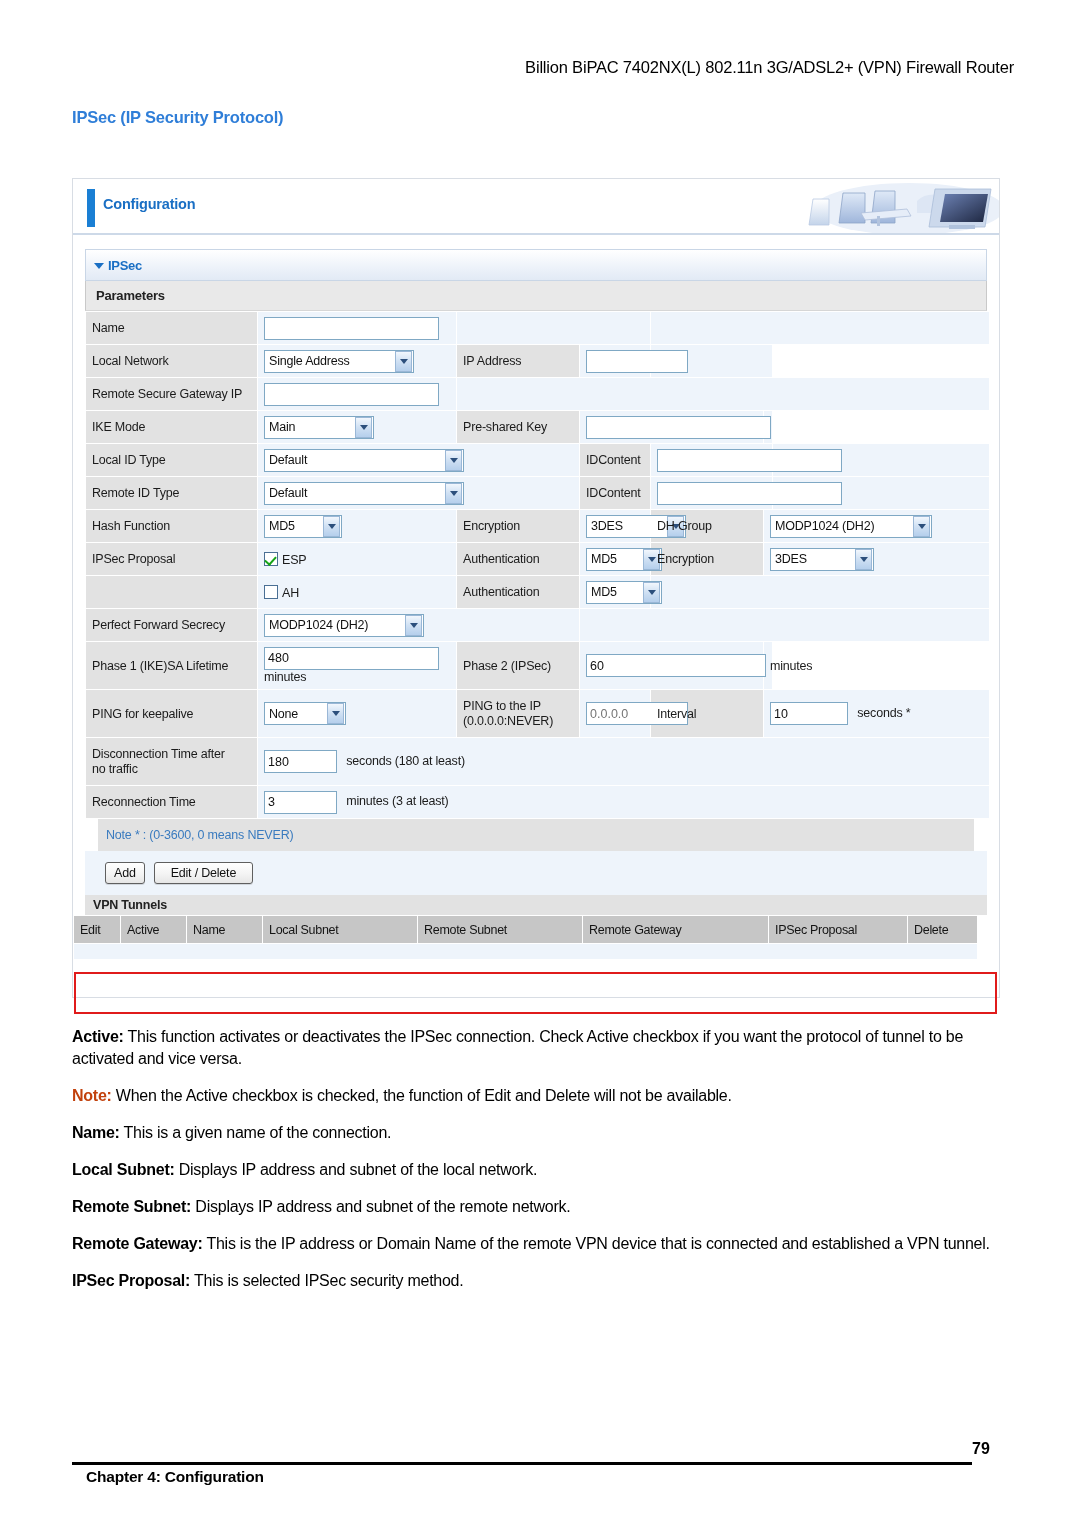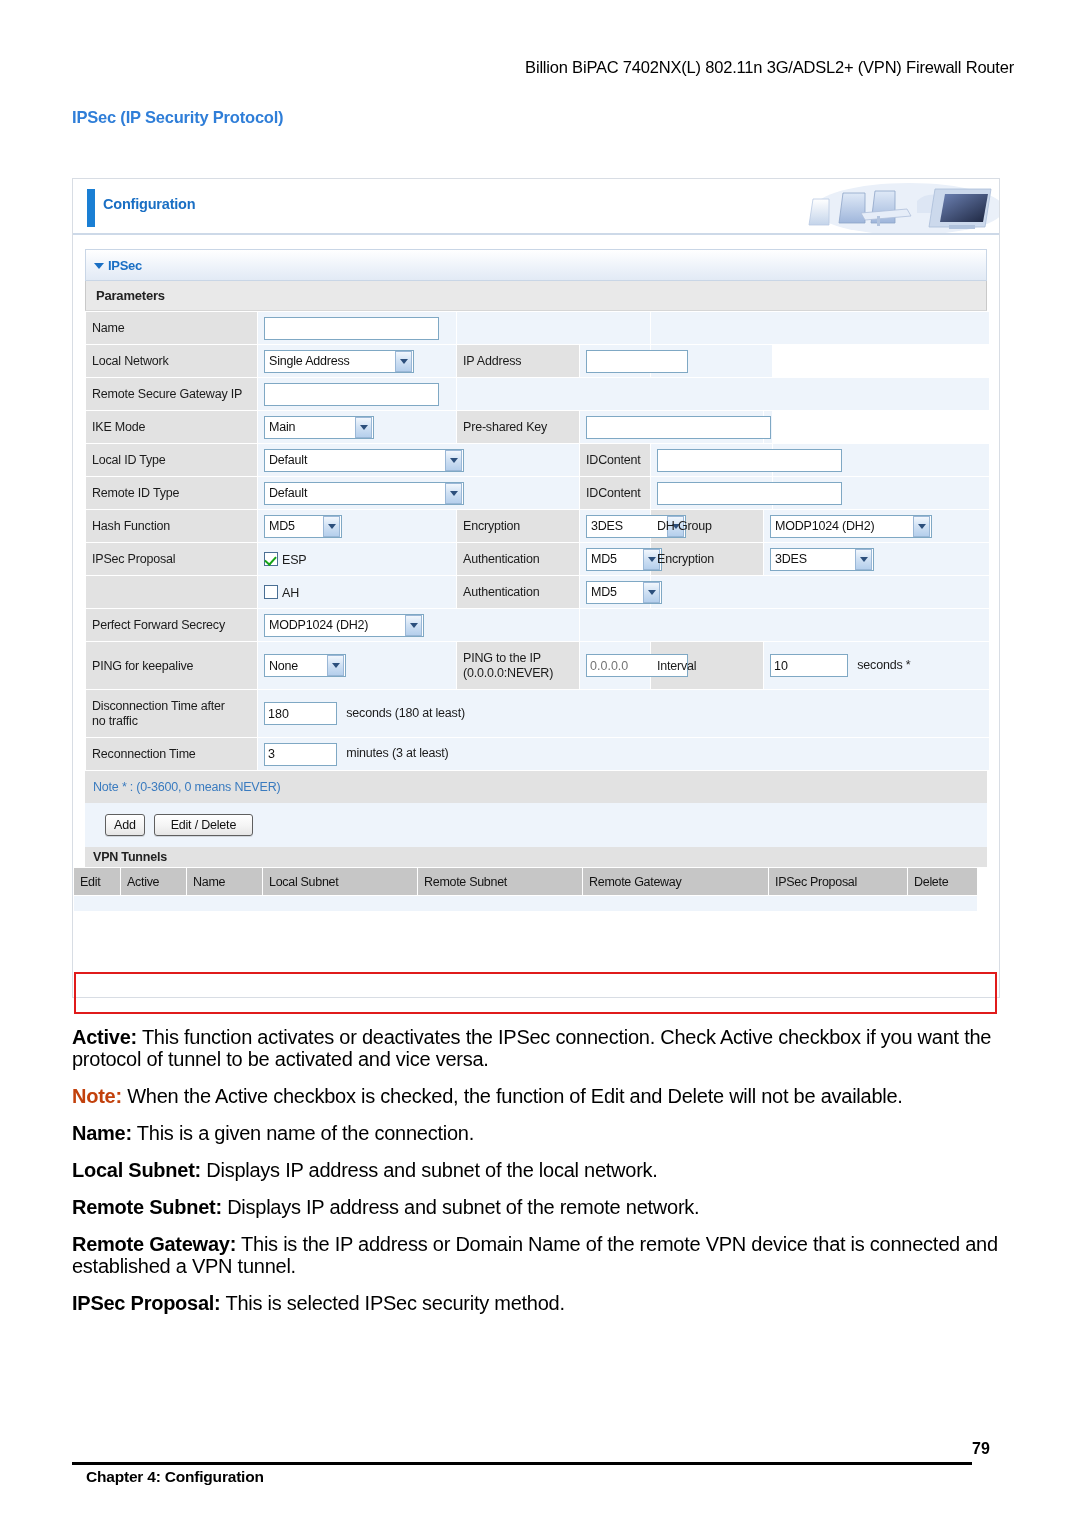--- a/index.html
+++ b/index.html
@@ -125,21 +125,21 @@
   .chk.on::after {
     content:""; position:absolute; left:2px; top:1px;
     width:5px; height:9px; border:solid #17a317;
     border-width:0 2.5px 2.5px 0; transform:rotate(42deg);
   }
   .unit { font-size:12.5px; margin-left:6px; letter-spacing:-0.2px; }
   .stack { line-height:15px; }
 
   
   .noterow {
-    margin:0 12px; height:32px; background:#e2e2e2;
+    margin:0 25px; height:32px; background:#e2e2e2;
     display:flex; align-items:center; padding-left:8px;
     font-size:12.5px; color:#3a7bbf; letter-spacing:-0.2px;
   }
   .btnrow {
     margin:0 12px; height:44px; background:#eef4fb;
     display:flex; align-items:center; gap:9px; padding-left:20px;
   }
   .btn {
     background:linear-gradient(to bottom,#ffffff 0%,#f4f4f4 55%,#e6e6e6 100%);
     border:1px solid #5f5f5f; border-radius:3px;
@@ -170,21 +170,21 @@
     width:923px; height:42px;
     border:2px solid #e01b1b; pointer-events:none;
   }
 
   
   .body-text {
     position:absolute; top:1026px; left:72px; width:940px;
   }
   .body-text p {
     margin:0 0 15px 0;
-    font-size:20px; line-height:22px; letter-spacing:-0.25px;
+    font-size:16px; line-height:22px; letter-spacing:-0.25px;
   }
   .body-text b { font-weight:bold; }
   .red { color:#c2410c; font-weight:bold; }
 
   
   .footer-rule {
     position:absolute; left:72px; top:1462px; width:900px; height:3px;
     background:#000;
   }
   .footer-chapter {
@@ -423,20 +423,36 @@
         <span class="sel" style="width:160px">
           <span>MODP1024 (DH2)</span>
           <span class="arw">
                 <i></i>
               </span>
         </span>
       </td>
       <td class="blank" colspan="4"></td>
     </tr>
 
+    <tr>
+      <td class="lbl tall">Phase 1 (IKE)SA Lifetime</td>
+      <td class="fld tall" colspan="3">
+        <div class="stack">
+          <input class="txt" style="width: 175px;" value="480">
+          <div style="font-size:12.5px">minutes</div>
+        </div>
+      </td>
+      <td class="lbl tall">Phase 2 (IPSec)</td>
+      <td class="fld tall" colspan="2">
+        <input class="txt" style="width: 180px;" value="60">
+      </td>
+      <td class="blank tall">
+        <span style="font-size:12.5px">minutes</span>
+      </td>
+    </tr>
 
     <tr>
       <td class="lbl tall">PING for keepalive</td>
       <td class="fld tall" colspan="3">
         <span class="sel" style="width:82px">
           <span>None</span>
           <span class="arw">
                 <i></i>
               </span>
         </span>

